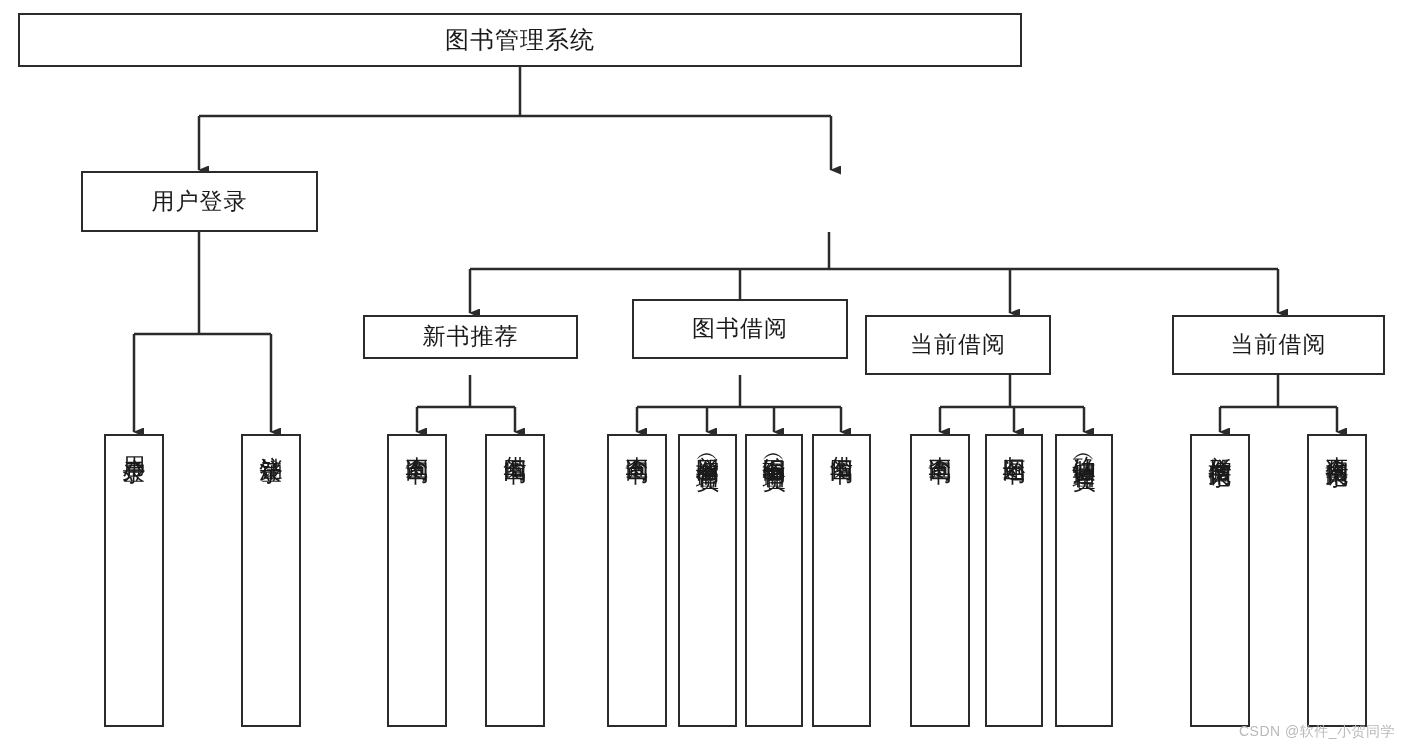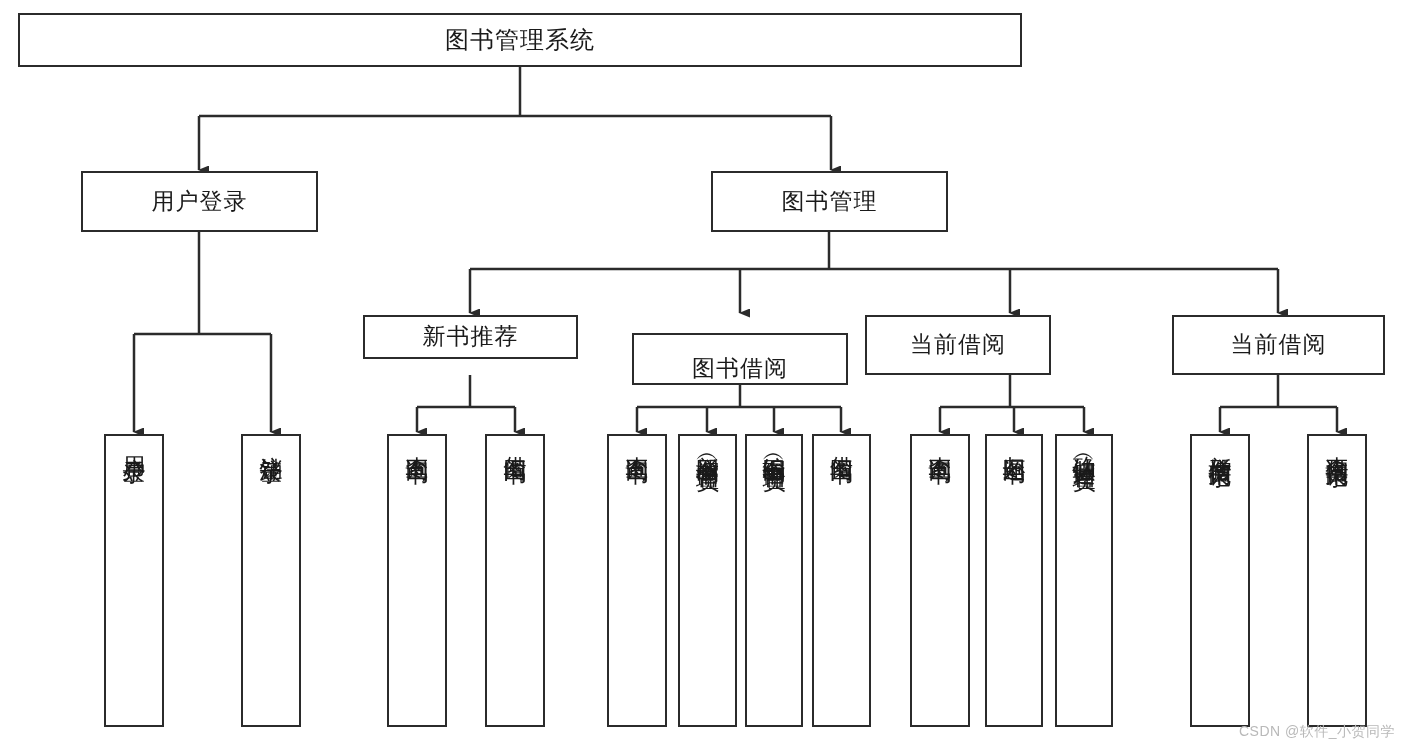--- a/index.html
+++ b/index.html
@@ -129,28 +129,25 @@
     </g>
   </svg>
 
   <div class="node horizontal" id="root-node" style="left: 18px; top: 13px; width: 1004px; height: 54px;">
     <span class="node-label">图书管理系统</span>
   </div>
 
   <div class="node horizontal" style="left: 81px; top: 171px; width: 237px; height: 61px;">
     <span class="node-label">用户登录</span>
   </div>
-  <div class="node horizontal" style="left: 711px; top: 171px; width: 237px; height: 61px;">
-    <span class="node-label">图书管理</span>
-  </div>
 
   <div class="node horizontal" style="left: 363px; top: 315px; width: 215px; height: 44px;">
     <span class="node-label">新书推荐</span>
   </div>
-  <div class="node horizontal" style="left: 632px; top: 333px; width: 216px; height: 52px; align-items: flex-end;">
+  <div class="node horizontal" style="left: 632px; top: 299px; width: 216px; height: 60px;">
     <span class="node-label">图书借阅</span>
   </div>
   <div class="node horizontal" style="left: 865px; top: 315px; width: 186px; height: 60px;">
     <span class="node-label">当前借阅</span>
   </div>
   <div class="node horizontal" style="left: 1172px; top: 315px; width: 213px; height: 60px;">
     <span class="node-label">当前借阅</span>
   </div>
 
   <div class="node vertical" style="left: 104px; top: 434px; width: 60px; height: 293px;">

